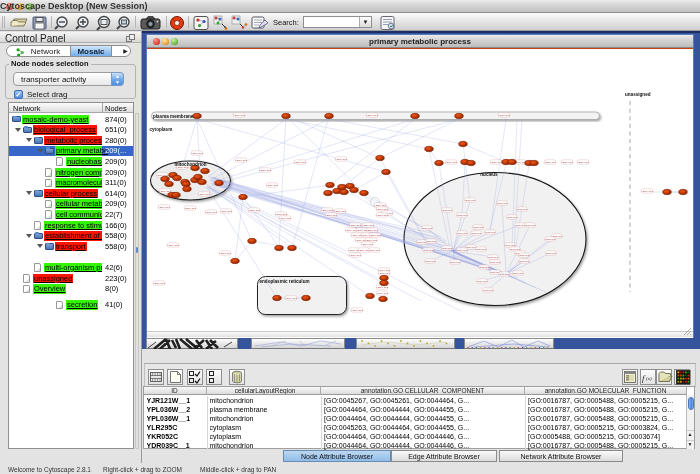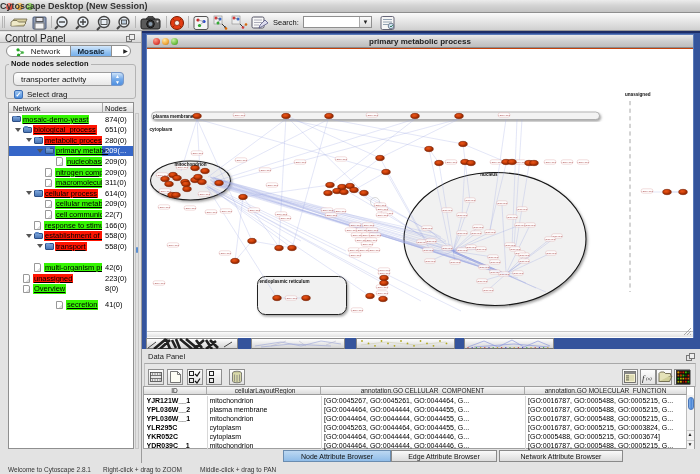--- a/index.html
+++ b/index.html
@@ -788,26 +788,20 @@
         <circle cx="67" cy="9.6" r="0.7" fill="#c0a020"></circle>
         <circle cx="71.2" cy="9.6" r="0.7" fill="#c04040"></circle>
         <circle cx="75.4" cy="9.6" r="0.7" fill="#4040c0"></circle>
         <circle cx="79.60000000000001" cy="9.6" r="0.7" fill="#40a040"></circle>
         <circle cx="83.8" cy="9.6" r="0.7" fill="#c0a020"></circle>
       </svg>
     </div>
   </div>
 
   <div class="abs" id="dpanel">
-    <div id="dphead">Data Panel
-      <svg style="position:absolute;right:5px;top:3px" width="9" height="8" viewBox="0 0 9 8">
-        <rect x="0.5" y="2.5" width="5" height="5" fill="none" stroke="#777"></rect>
-        <rect x="3.5" y="0.5" width="5" height="5" fill="#eee" stroke="#777"></rect>
-      </svg>
-    </div>
     <div id="dbtns">
       <div style="position:absolute;left:2px;top:14px;width:552px;height:24px;border:1px solid #c0c0c0;border-top-color:#a8a8a8;background:#e6e6e6;"></div>
       <div class="dbtn" style="left:6px"></div>
       <div class="dbtn" style="left:25px"></div>
       <div class="dbtn" style="left:45px"></div>
       <div class="dbtn" style="left:64px"></div>
       <div class="dbtn" style="left:87px"></div>
       <div class="dbtn" style="left:480px"></div>
       <div class="dbtn" style="left:498px"></div>
       <div class="dbtn" style="left:514px"></div>

